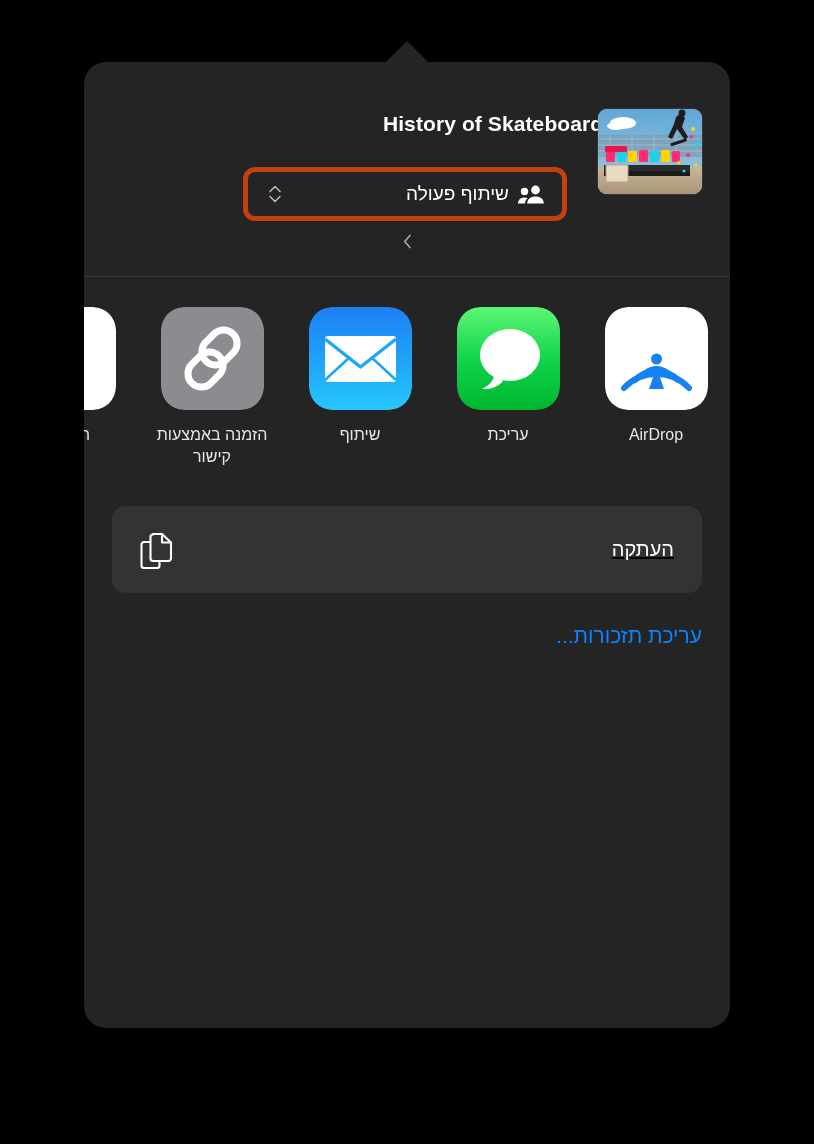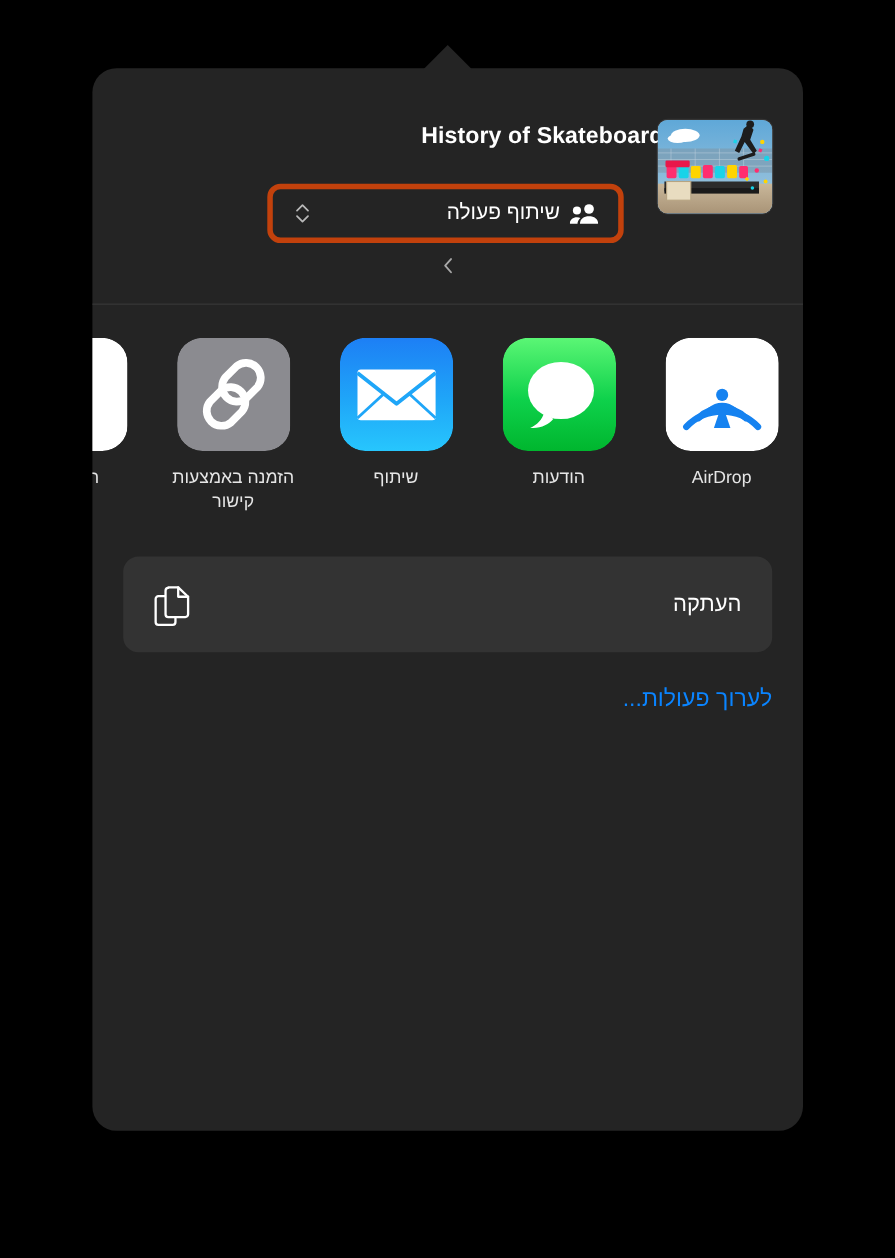--- a/index.html
+++ b/index.html
@@ -217,20 +217,21 @@
     height: 87px;
     background: #333333;
     border-radius: 14px;
     display: flex;
     flex-direction: row-reverse;
     align-items: center;
     justify-content: space-between;
     padding: 0 28px;
     box-sizing: border-box;
     cursor: default;
+    text-decoration: underline;
   }
   .action-label {
     color: #ffffff;
     font-size: 20px;
     direction: rtl;
   }
   .action-icon {
     width: 34px;
     height: 38px;
     flex: 0 0 auto;
@@ -382,21 +383,21 @@
                   <stop offset="0%" stop-color="#5bf675"></stop>
                   <stop offset="55%" stop-color="#0ed14b"></stop>
                   <stop offset="100%" stop-color="#00b62e"></stop>
                 </linearGradient>
               </defs>
               <rect width="103" height="103" rx="23" fill="url(#msgg)"></rect>
               <ellipse cx="53" cy="48" rx="30" ry="26" fill="#ffffff"></ellipse>
               <path d="M38 67 c-2 8 -7 12 -13 15 9 1 17 -3 21 -8 z" fill="#ffffff"></path>
             </svg>
           </span>
-          <span class="app-label">הודעות</span>
+          <span class="app-label">עריכת</span>
         </div>
 
         <div class="app-item">
           <span class="app-icon">
             <svg viewBox="0 0 103 103" xmlns="http://www.w3.org/2000/svg">
               <defs>
                 <linearGradient id="mailg" x1="0" y1="0" x2="0" y2="1">
                   <stop offset="0%" stop-color="#1d7ff5"></stop>
                   <stop offset="55%" stop-color="#1fa6f8"></stop>
                   <stop offset="100%" stop-color="#27c6fd"></stop>
@@ -448,16 +449,16 @@
       <span class="action-label">העתקה</span>
       <span class="action-icon">
         <svg viewBox="0 0 34 38" xmlns="http://www.w3.org/2000/svg" fill="none" stroke="#ffffff" stroke-width="2.1" stroke-linejoin="round" stroke-linecap="round">
           <path d="M13 3 h9 l9 8.5 v16 a2.5 2.5 0 0 1 -2.5 2.5 h-15.5 a2.5 2.5 0 0 1 -2.5 -2.5 v-21.5 a2.5 2.5 0 0 1 2.5 -2.5 z"></path>
           <path d="M22 3 v8.5 h9"></path>
           <path d="M19.5 30 v4.5 a2.5 2.5 0 0 1 -2.5 2.5 h-13 a2.5 2.5 0 0 1 -2.5 -2.5 v-21 a2.5 2.5 0 0 1 2.5 -2.5 h6"></path>
         </svg>
       </span>
     </div>
 
-    <div class="edit-actions">לערוך פעולות...</div>
+    <div class="edit-actions">עריכת תזכורות...</div>
 
   </div>
 </div>
 
 </body></html>

